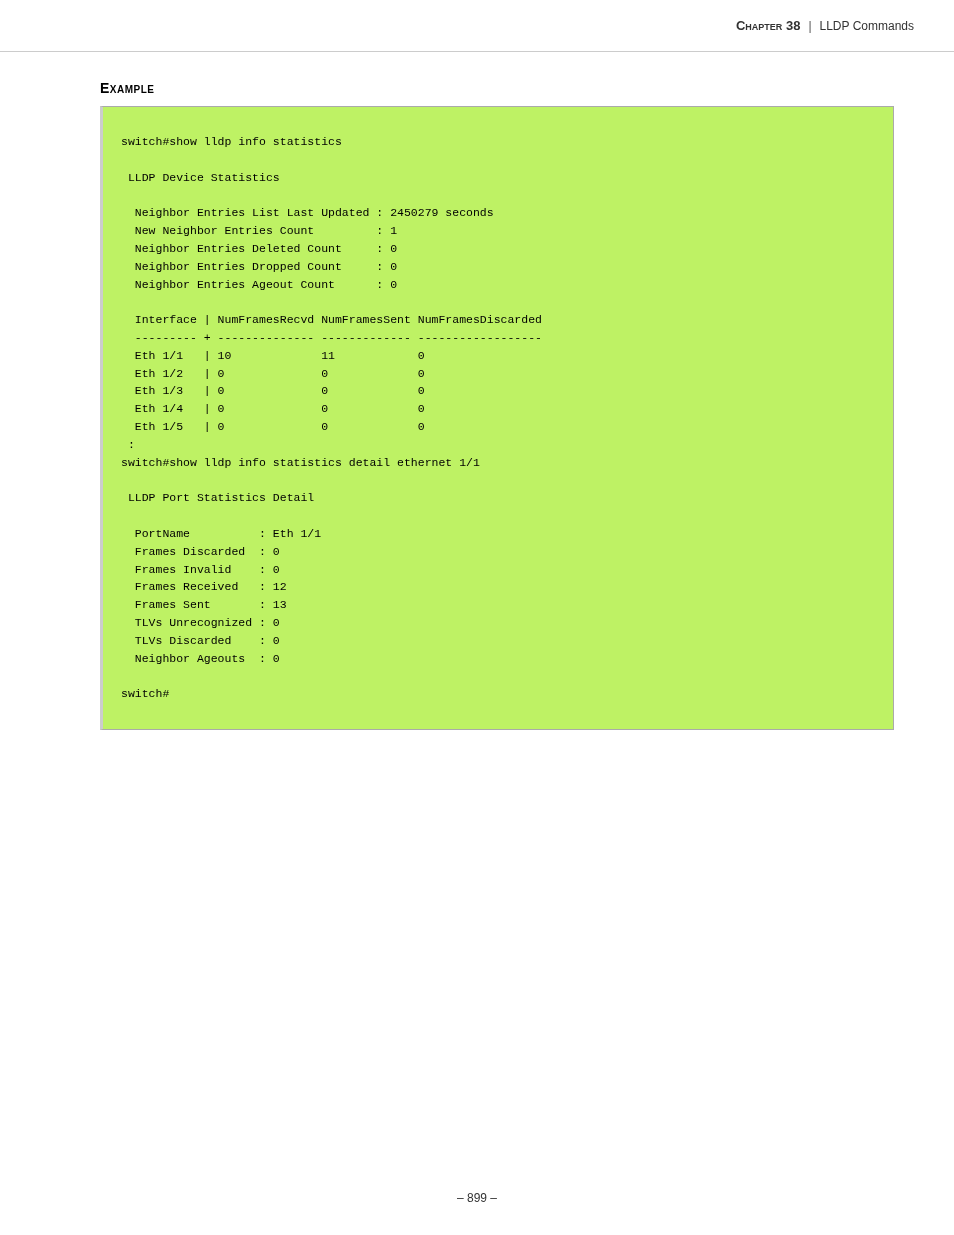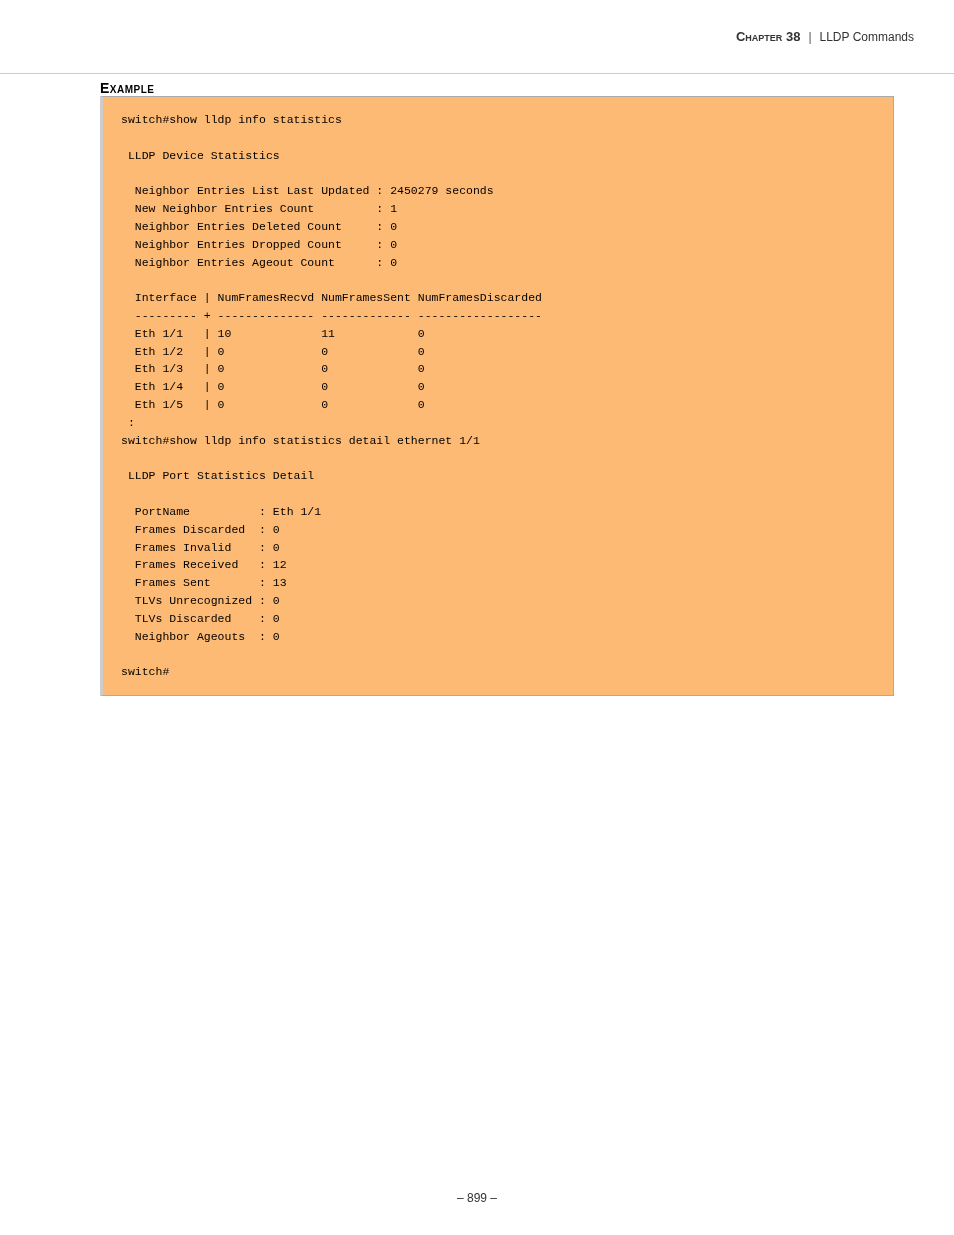--- a/index.html
+++ b/index.html
@@ -16,21 +16,21 @@
       font-size: 13px;
       color: #000000;
       position: relative;
     }
 
     .page-header {
       position: absolute;
       top: 0;
       left: 0;
       right: 0;
-      height: 74px;
+      height: 52px;
       display: flex;
       align-items: center;
       justify-content: flex-end;
       padding-right: 40px;
       border-bottom: 1px solid #cccccc;
     }
 
     .header-text {
       font-size: 12px;
       color: #333333;
@@ -52,27 +52,28 @@
       top: 80px;
       left: 100px;
       right: 60px;
     }
 
     .example-heading {
       font-variant: small-caps;
       font-weight: bold;
       font-size: 14px;
       color: #000000;
+      margin-bottom: 10px;
       letter-spacing: 0.5px;
     }
 
     .code-box {
       border: 1px solid #aaaaaa;
-      background: #fdba74;
-      padding: 14px 18px;
+      background: #bef264;
+      padding: 26px 18px;
       font-family: 'Courier New', Courier, monospace;
       font-size: 11.5px;
       color: #000000;
       line-height: 1.55;
       white-space: pre;
       border-left: 3px solid #cccccc;
     }
 
     .page-footer {
       position: absolute;

